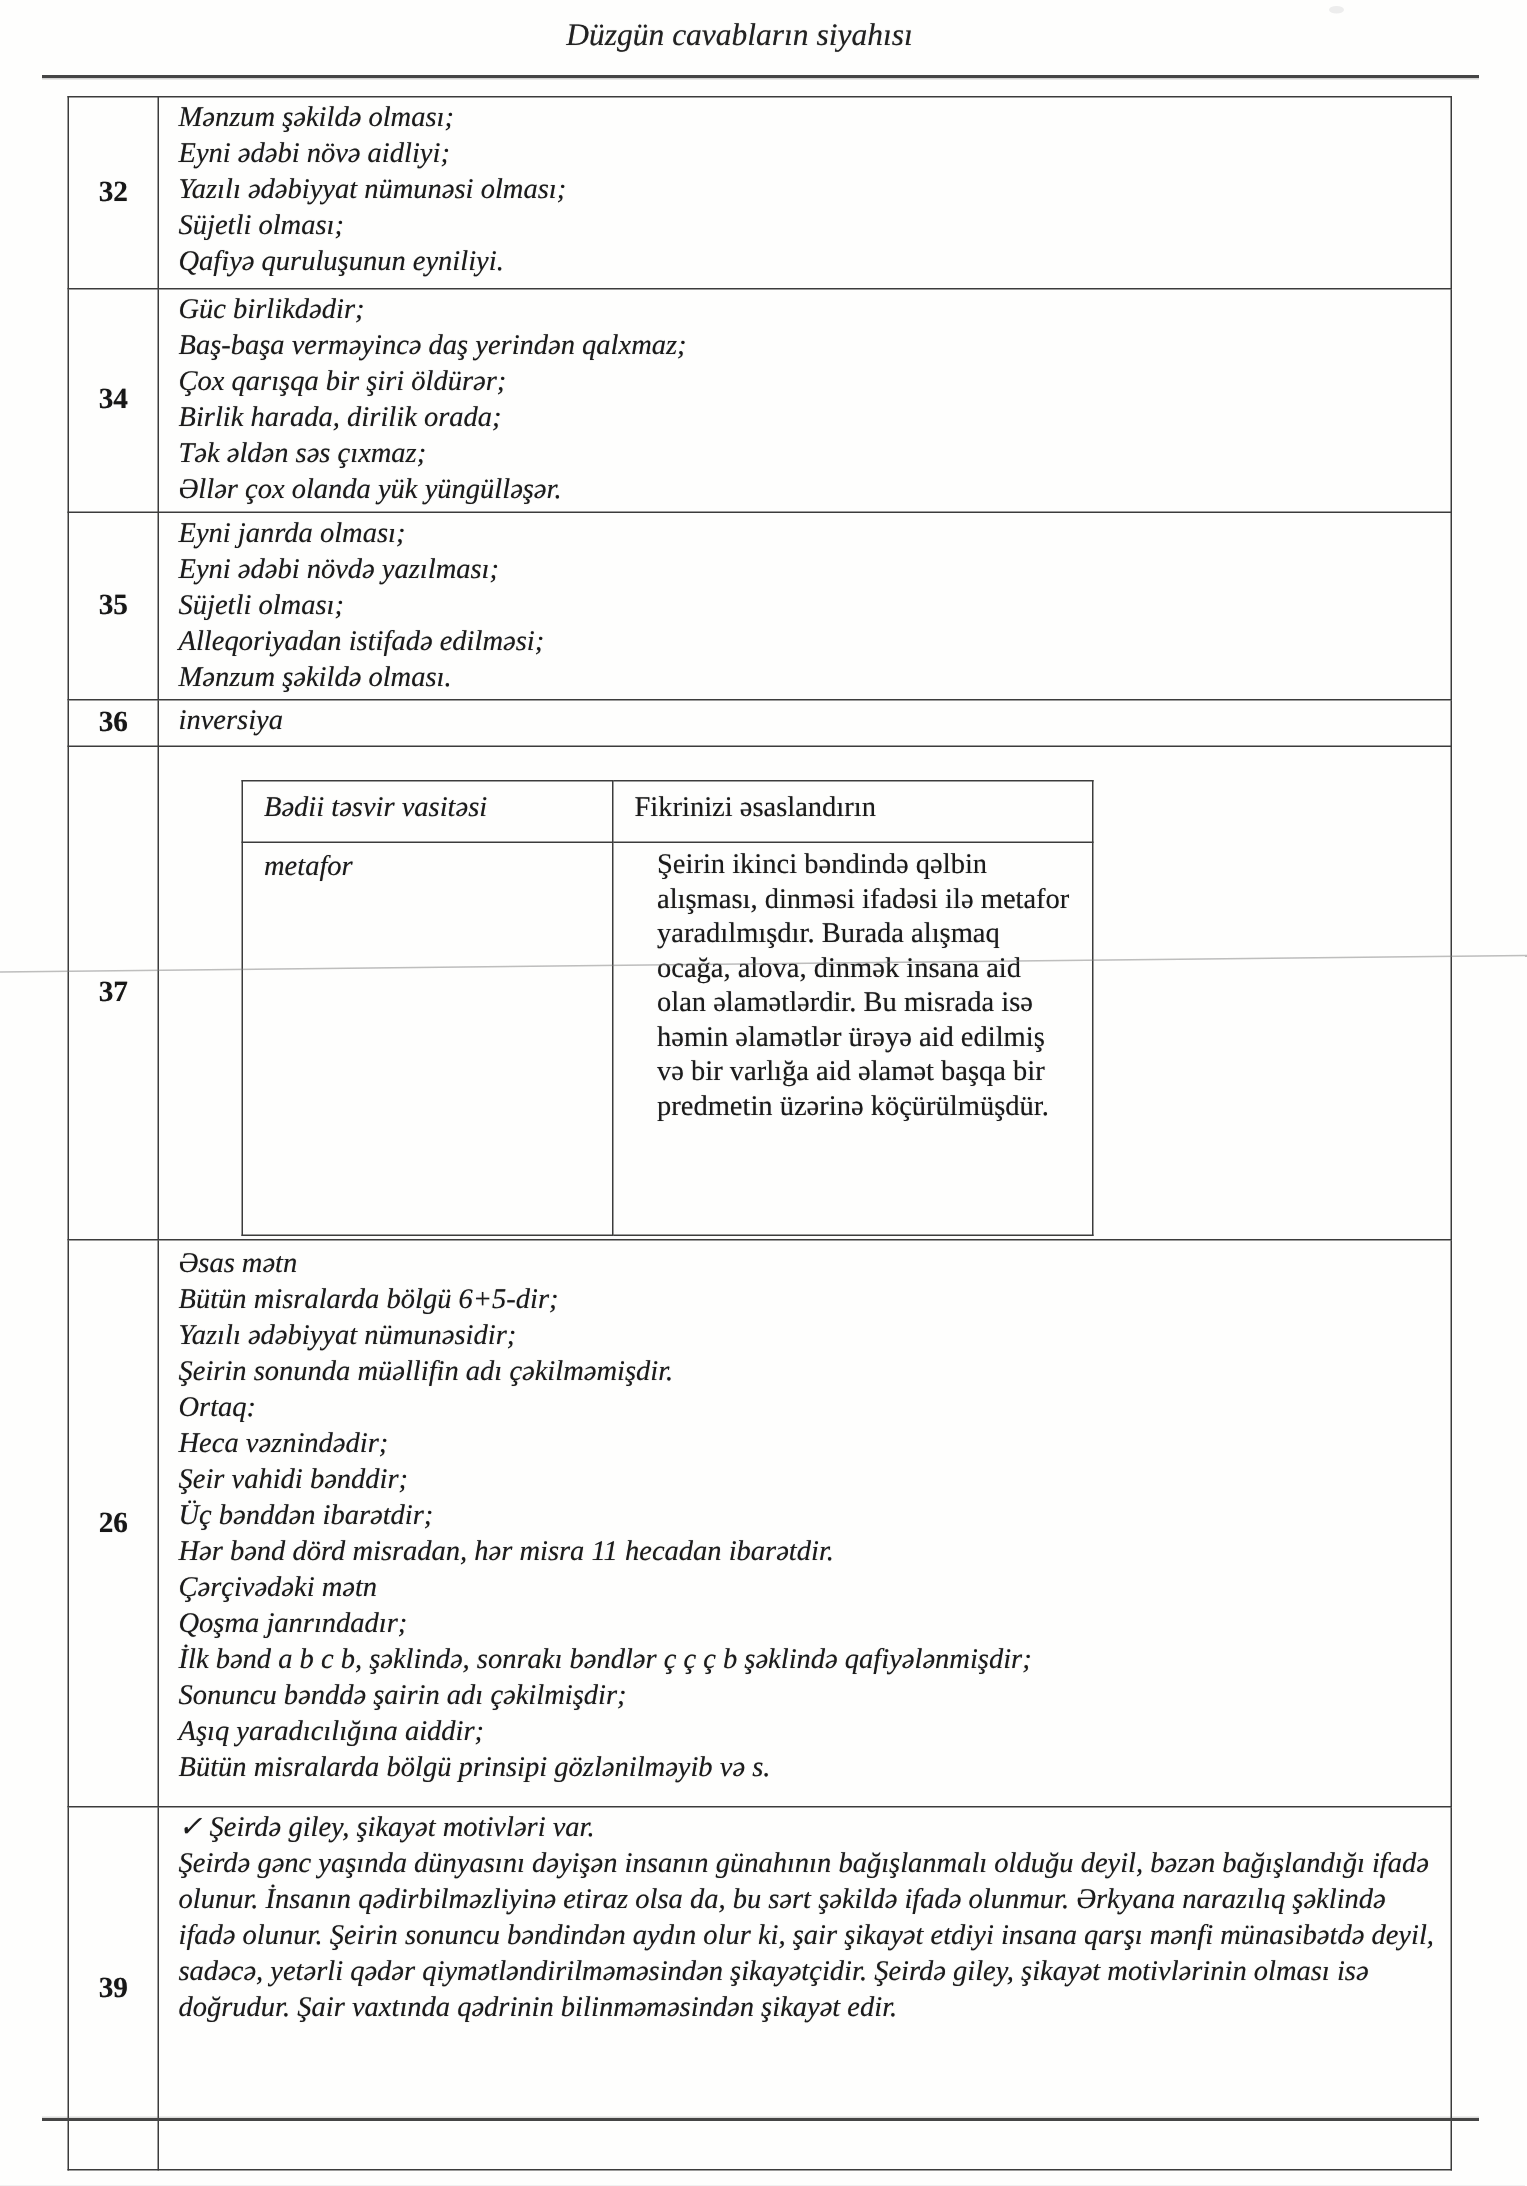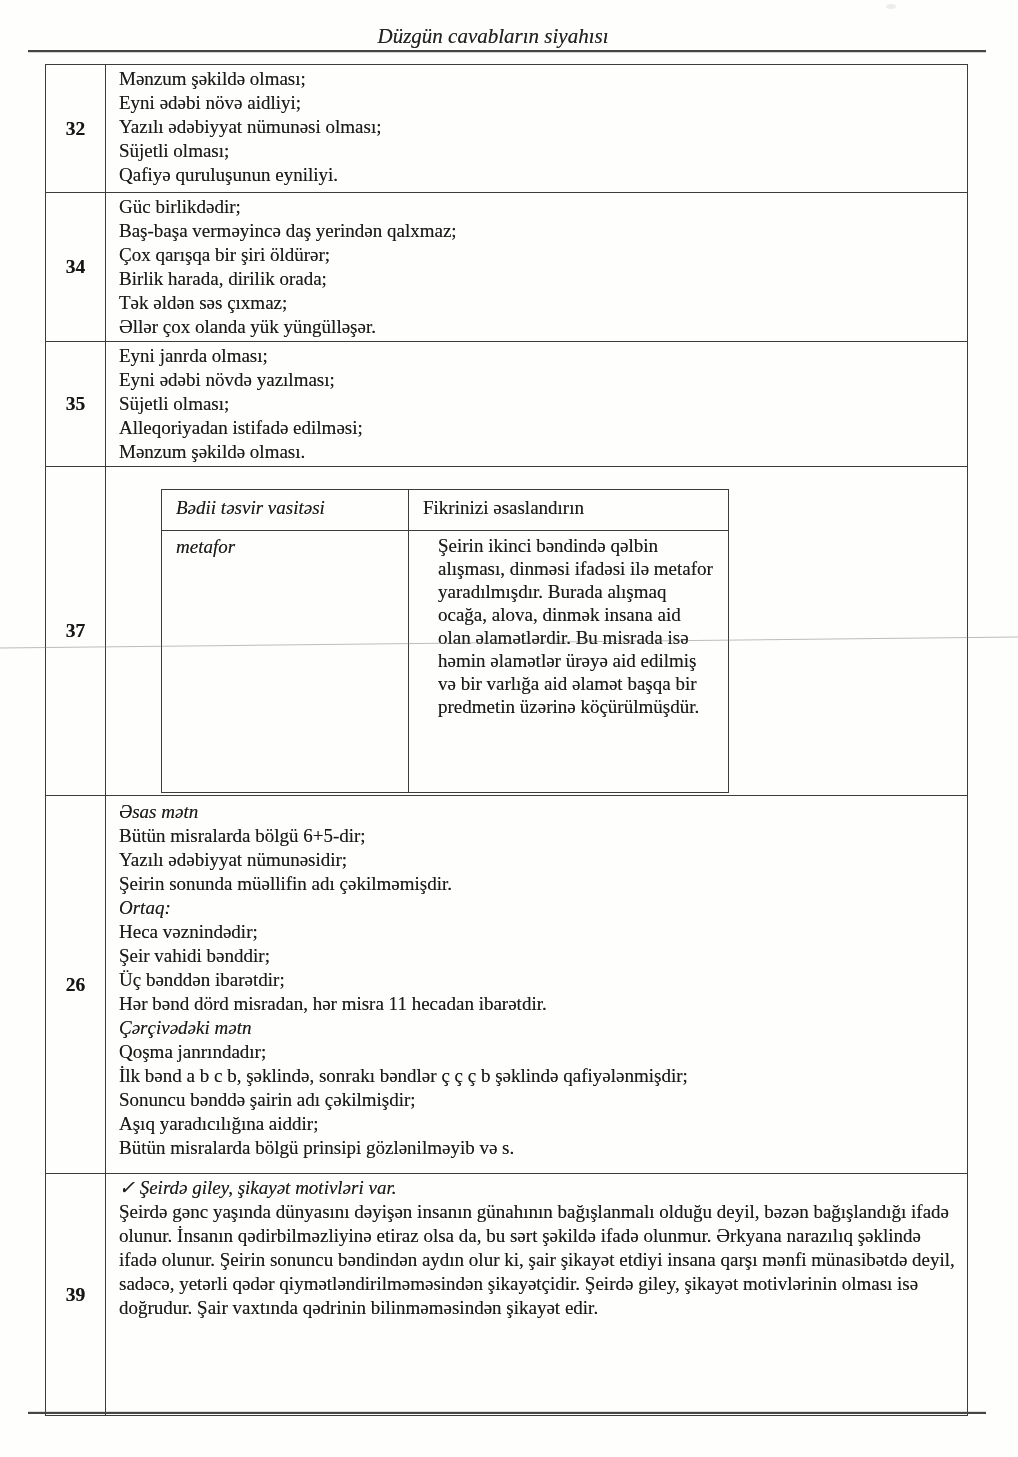--- a/index.html
+++ b/index.html
@@ -7,21 +7,21 @@
     position:relative;
     width:1018px;height:1457px;
     margin:0 auto;
     background:#fefefd;
     font-family:"Liberation Serif","DejaVu Serif",serif;
     color:#1b1b1b;
     overflow:hidden;
     text-shadow:0 0 .5px rgba(20,20,20,.55);
   }
   .page-title{
-    position:absolute;top:23px;left:0;width:986px;
+    position:absolute;top:10px;left:0;width:986px;
     text-align:center;font-style:italic;font-size:21px;line-height:26px;
     color:#222;
   }
   .rule{position:absolute;left:28px;width:958px;border-top:2px solid #454545;}
   .rule.title-rule{top:50px;box-shadow:0 1px 0 rgba(80,80,80,.25);}
   .rule.footer-rule{top:1412px;box-shadow:0 -1px 0 rgba(80,80,80,.2);}
   .page-number{
     position:absolute;top:1419px;left:0;width:986px;
     text-align:center;font-size:19px;color:#2a2a2a;
   }
@@ -41,21 +41,21 @@
   td.content{vertical-align:top;padding:2px 8px 2px 13px;}
   tr.h-32 td{height:123px}
   tr.h-33 td{height:24px}
   tr.h-34 td{height:142px}
   tr.h-35 td{height:119px}
   tr.h-36 td{height:26px}
   tr.h-37 td{height:252px}
   tr.h-38 td{height:371px}
   tr.h-39 td{height:237px}
   tr.h-38 td.content{padding-top:4px;}
-  .line{white-space:normal;}
+  .line{white-space:normal;font-style:italic;}
   .line.italic{font-style:italic;}
   table.inner{
     border-collapse:collapse;table-layout:fixed;
     margin:20px 0 0 42px;width:568px;
     font-size:19px;
   }
   table.inner td{border:1.6px solid #3c3c3c;vertical-align:top;}
   td.inner-c1{width:226px;font-style:italic;}
   table.inner tr.inner-head td{
     height:36px;vertical-align:middle;
@@ -114,20 +114,28 @@
         <td class="content">
           <div>
               <div class="line">Eyni janrda olması;</div>
               <div class="line">Eyni ədəbi növdə yazılması;</div>
               <div class="line">Süjetli olması;</div>
               <div class="line">Alleqoriyadan istifadə edilməsi;</div>
               <div class="line">Mənzum şəkildə olması.</div>
             </div>
         </td>
       </tr>
+      <tr class="h-36">
+        <td class="num">36</td>
+        <td class="content">
+          <div>
+              <div class="line">inversiya</div>
+            </div>
+        </td>
+      </tr>
       <tr class="h-37">
         <td class="num">37</td>
         <td class="content">
           <table class="inner">
             <tbody>
               <tr class="inner-head">
                 <td class="inner-c1">Bədii təsvir vasitəsi</td>
                 <td class="inner-c2">Fikrinizi əsaslandırın</td>
               </tr>
               <tr class="inner-body">

